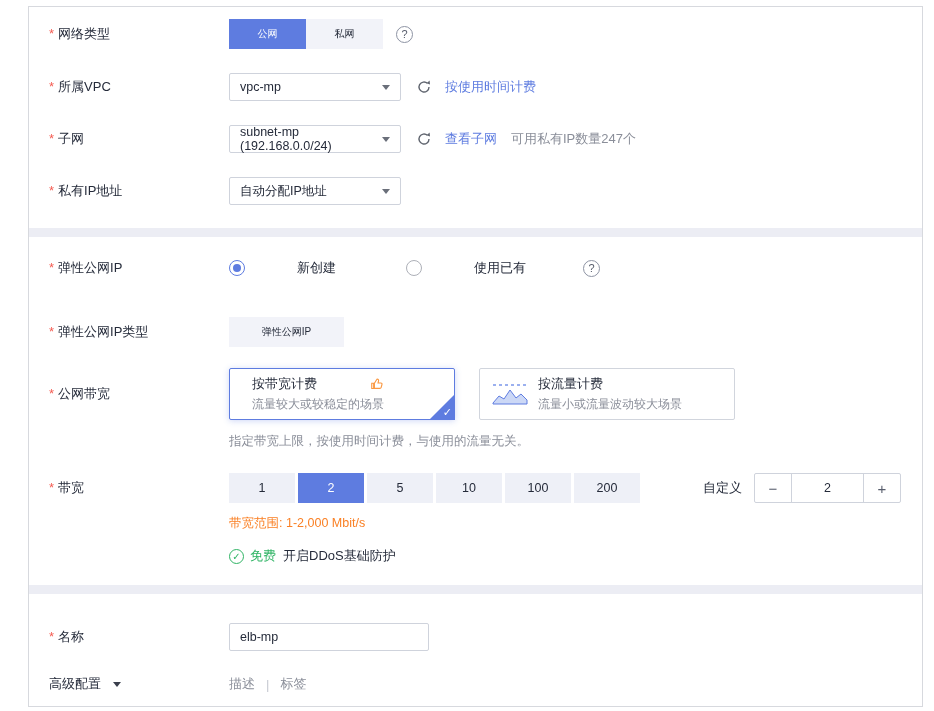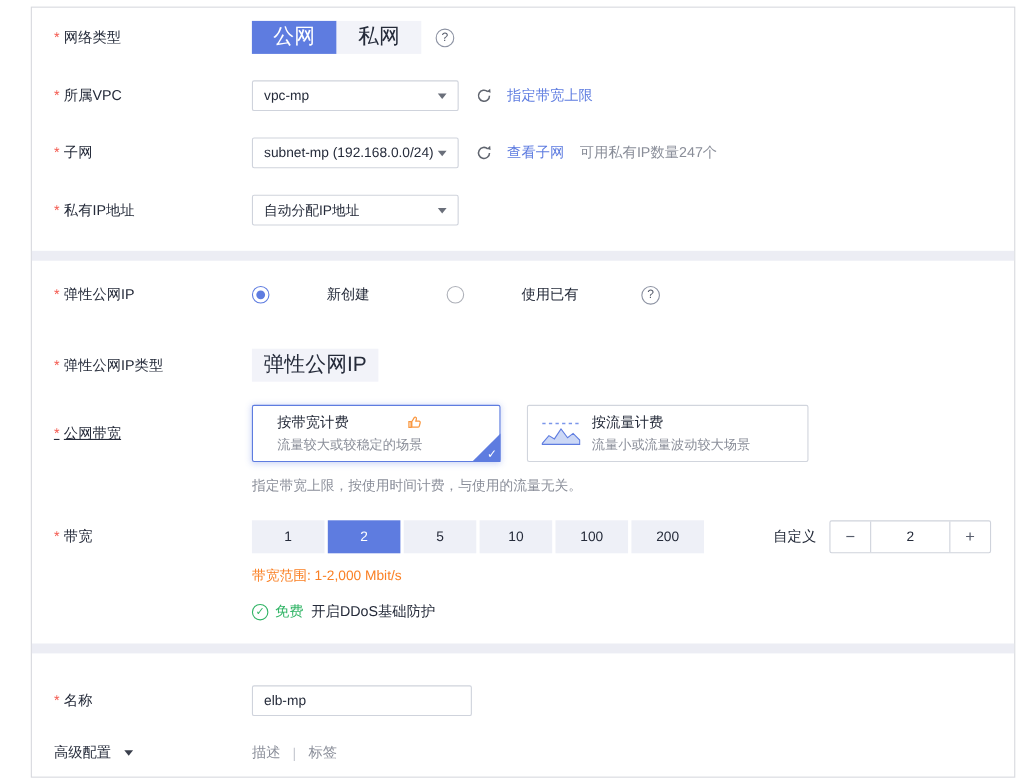--- a/index.html
+++ b/index.html
@@ -14,28 +14,28 @@
   .s3 { height:113px; padding-top:29px; }
   .row { display:flex; align-items:flex-start; }
   .row + .row { margin-top:24px; }
   .s1 .row-first { margin-bottom:0; }
   .label { width:200px; padding-left:20px; font-size:13px; color:#252b3a; flex:none; }
   .lh30 { line-height:30px; } .lh28 { line-height:28px; } .lh20 { line-height:20px; }
   .req { color:#f45c52; margin-right:4px; font-size:13px; }
   
   .toggle { display:flex; }
   .toggle .opt { width:77px; height:30px; line-height:30px; text-align:center;
-                 font-size:19px; background:#f2f3f9; color:#252b3a; cursor:pointer; }
+                 font-size:10px; background:#f2f3f9; color:#252b3a; cursor:pointer; }
   .toggle .opt.sel { background:#5e7ce0; color:#fff; }
   .toggle.bgp .opt { width:115px; }
   .help { width:17px; height:17px; border-radius:50%; border:1px solid #8d93a3;
           color:#575d6c; font-size:11px; display:flex; align-items:center;
           justify-content:center; margin-left:13px; align-self:center; flex:none; }
   
-  .select { width:188px; height:28px; border:1px solid #cfd3dc; border-radius:2px;
+  .select { width:172px; height:28px; border:1px solid #cfd3dc; border-radius:2px;
             background:#fff; display:flex; align-items:center; justify-content:space-between;
             padding:0 10px; font-size:12.5px; color:#252b3a; }
   .caret { width:0; height:0; border-left:4.5px solid transparent;
            border-right:4.5px solid transparent; border-top:5px solid #6a6f7a; }
   .after-select { display:flex; align-items:center; height:28px; margin-left:15px; }
   .refresh { margin-right:13px; display:flex; align-items:center; }
   .link { color:#5e7ce0; font-size:13px; text-decoration:none; cursor:pointer; }
   .hint { color:#8a8e99; font-size:13px; margin-left:14px; }
   
   .radio-group { display:flex; align-items:center; height:20px;gap:44px; }
@@ -119,21 +119,21 @@
           <span>vpc-mp</span>
           <span class="caret"></span>
         </div>
         <div class="after-select">
           <span class="refresh">
             <svg width="16" height="16" viewBox="0 0 16 16">
                 <path d="M13 8a5 5 0 1 1-1.6-3.66" fill="none" stroke="#60656f" stroke-width="1.4"></path>
                 <path d="M13.6 1.6 L14 5.4 L10.6 4.2 Z" fill="#60656f"></path>
               </svg>
           </span>
-          <a class="link">指定带宽上限</a>
+          <a class="link">按使用时间计费</a>
         </div>
       </div>
 
       <div class="row">
         <div class="label lh28"><span class="req">*</span><span>子网</span></div>
         <div class="select">
           <span>subnet-mp (192.168.0.0/24)</span>
           <span class="caret"></span>
         </div>
         <div class="after-select">
@@ -176,21 +176,21 @@
       </div>
 
       <div class="row" style="margin-top:39px;">
         <div class="label lh30"><span class="req">*</span><span>弹性公网IP类型</span></div>
         <div class="toggle bgp">
           <div class="opt">弹性公网IP</div>
         </div>
       </div>
 
       <div class="row" style="margin-top:21px;">
-        <div class="label" style="line-height:52px;text-decoration:underline;"><span class="req">*</span><span>公网带宽</span></div>
+        <div class="label" style="line-height:52px;"><span class="req">*</span><span>公网带宽</span></div>
         <div>
           <div class="cards">
             <div class="card sel">
               <span class="cicon"><span class="grad-rect"></span></span>
               <span>
                 <span class="ctitle">
                   <span>按带宽计费</span>
                   <svg width="14" height="14" viewBox="0 0 16 16">
                       <path d="M2 7.2h2.2v6H2z M5 13h6.3c.7 0 1.3-.5 1.5-1.2l.9-3.4c.2-.8-.4-1.6-1.2-1.6H9.2l.6-2.7c.2-.9-.5-1.6-1.3-1.6-.4 0-.8.2-1 .6L5.3 6.8 5 7.2z" fill="none" stroke="#fa9841" stroke-width="1.3"></path>
                     </svg>

